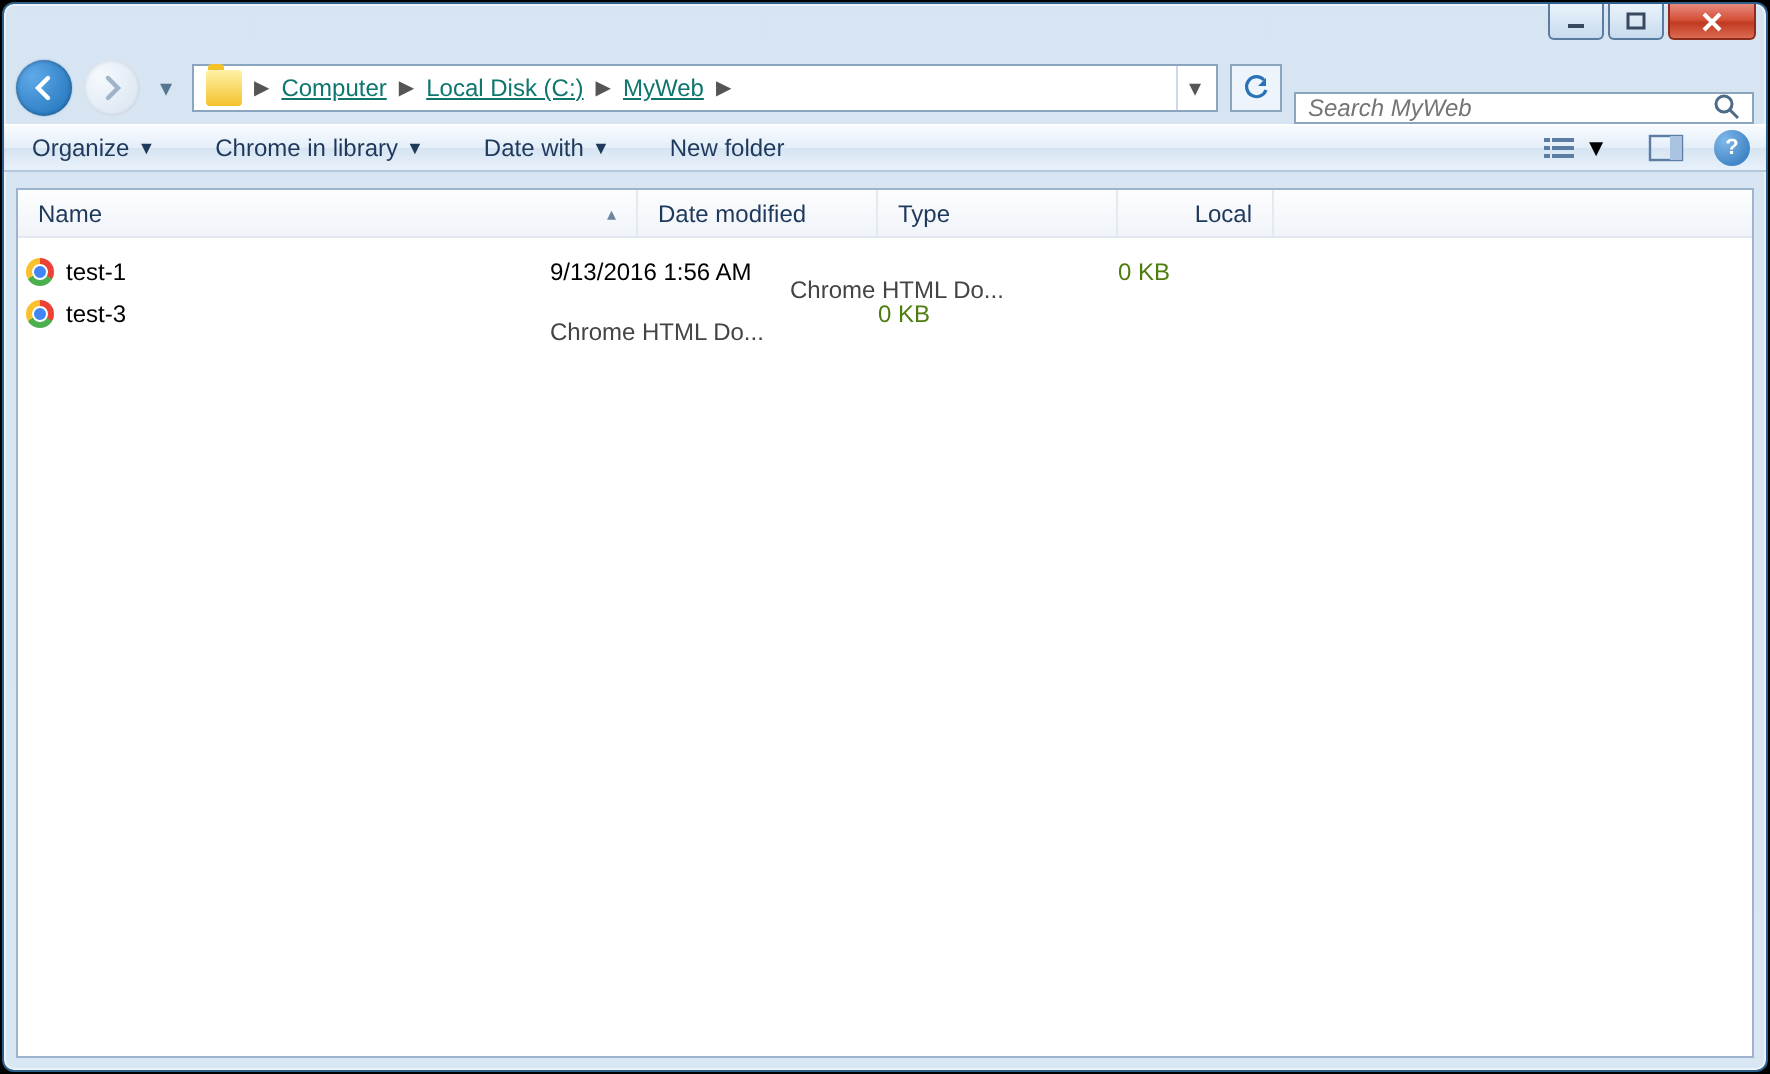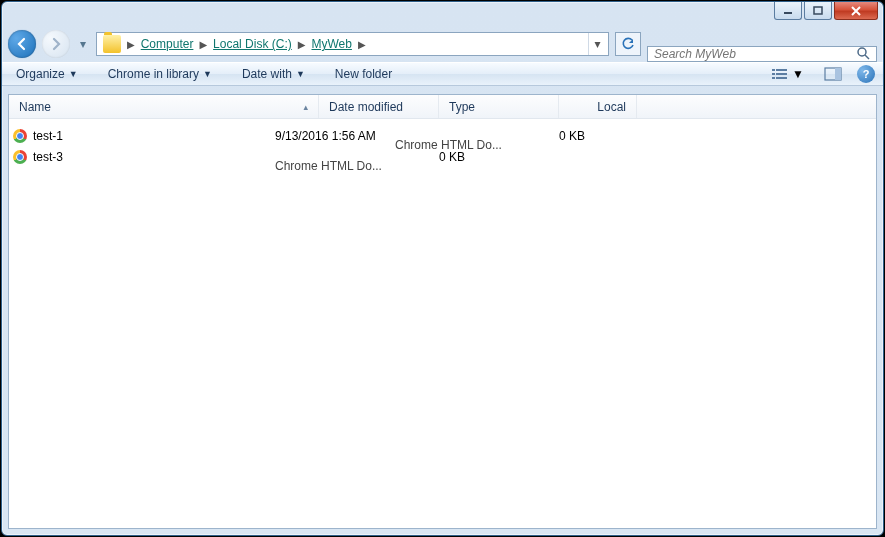--- a/index.html
+++ b/index.html
@@ -48,21 +48,21 @@
   .col.date{width:120px;}
   .col.type{width:120px;}
   .col.size{width:78px; justify-content:flex-end;}
   .sort-ind{color:#6b84a0;font-size:9px;margin-left:auto;}
   .rows { padding-top:6px;}
   .row { height:21px; display:flex; align-items:center;}
   .row .c{padding:0 4px;}
   .row .c.name{width:262px; display:flex; align-items:center; gap:6px;}
   .row .c.date{width:120px; color:#000000;}
   .row .c.type{width:120px; color:#444; white-space:nowrap; overflow:hidden; text-overflow:ellipsis;margin-top:19px;}
-  .row .c.size{width:78px; text-align:right; color:#000000;}
+  .row .c.size{width:78px; text-align:right; color:#4d7c0f;}
   .chrome-ico{width:14px;height:14px;border-radius:50%;background:conic-gradient(#ea4335 0 120deg,#4caf50 120deg 240deg,#fbc02d 240deg 360deg);position:relative;flex-shrink:0;}
   .chrome-ico::after{content:"";position:absolute;top:3px;left:3px;width:8px;height:8px;border-radius:50%;background:#4285f4;border:1.5px solid #fff;box-sizing:border-box;}
 </style>
 </head>
 <body>
 
 <div class="window">
   <div class="titlebar">
     <div class="win-controls">
       <div class="win-btn">

